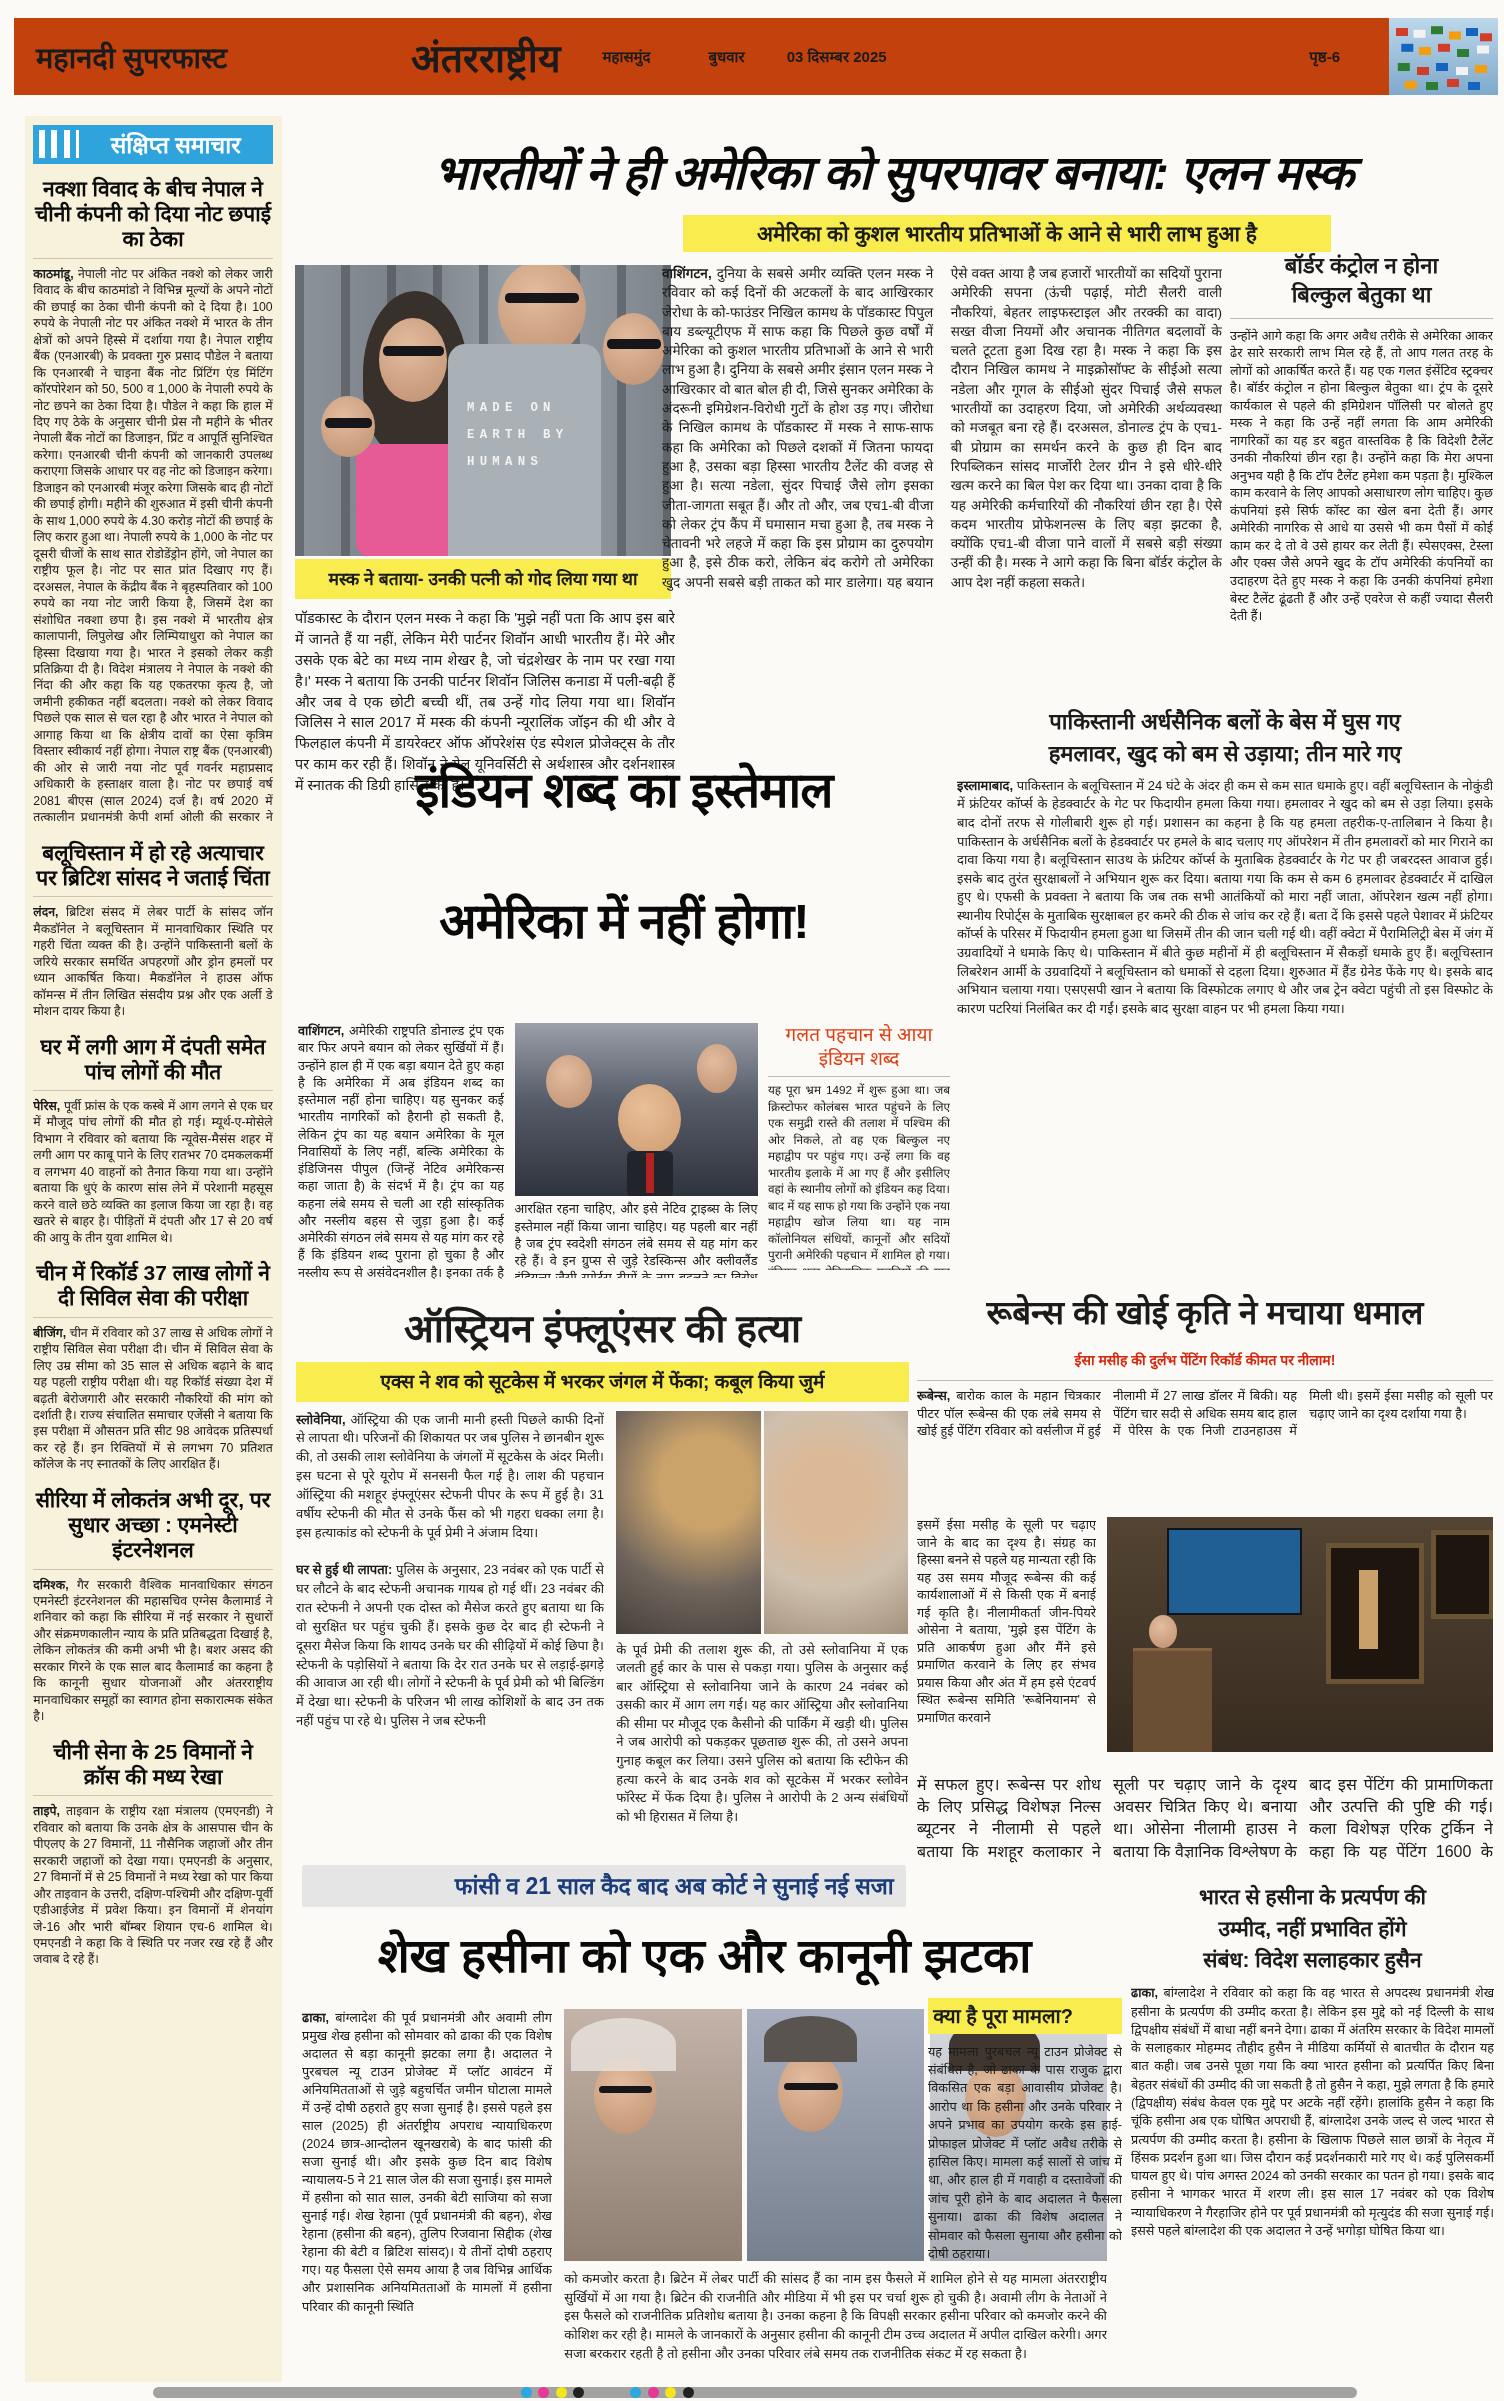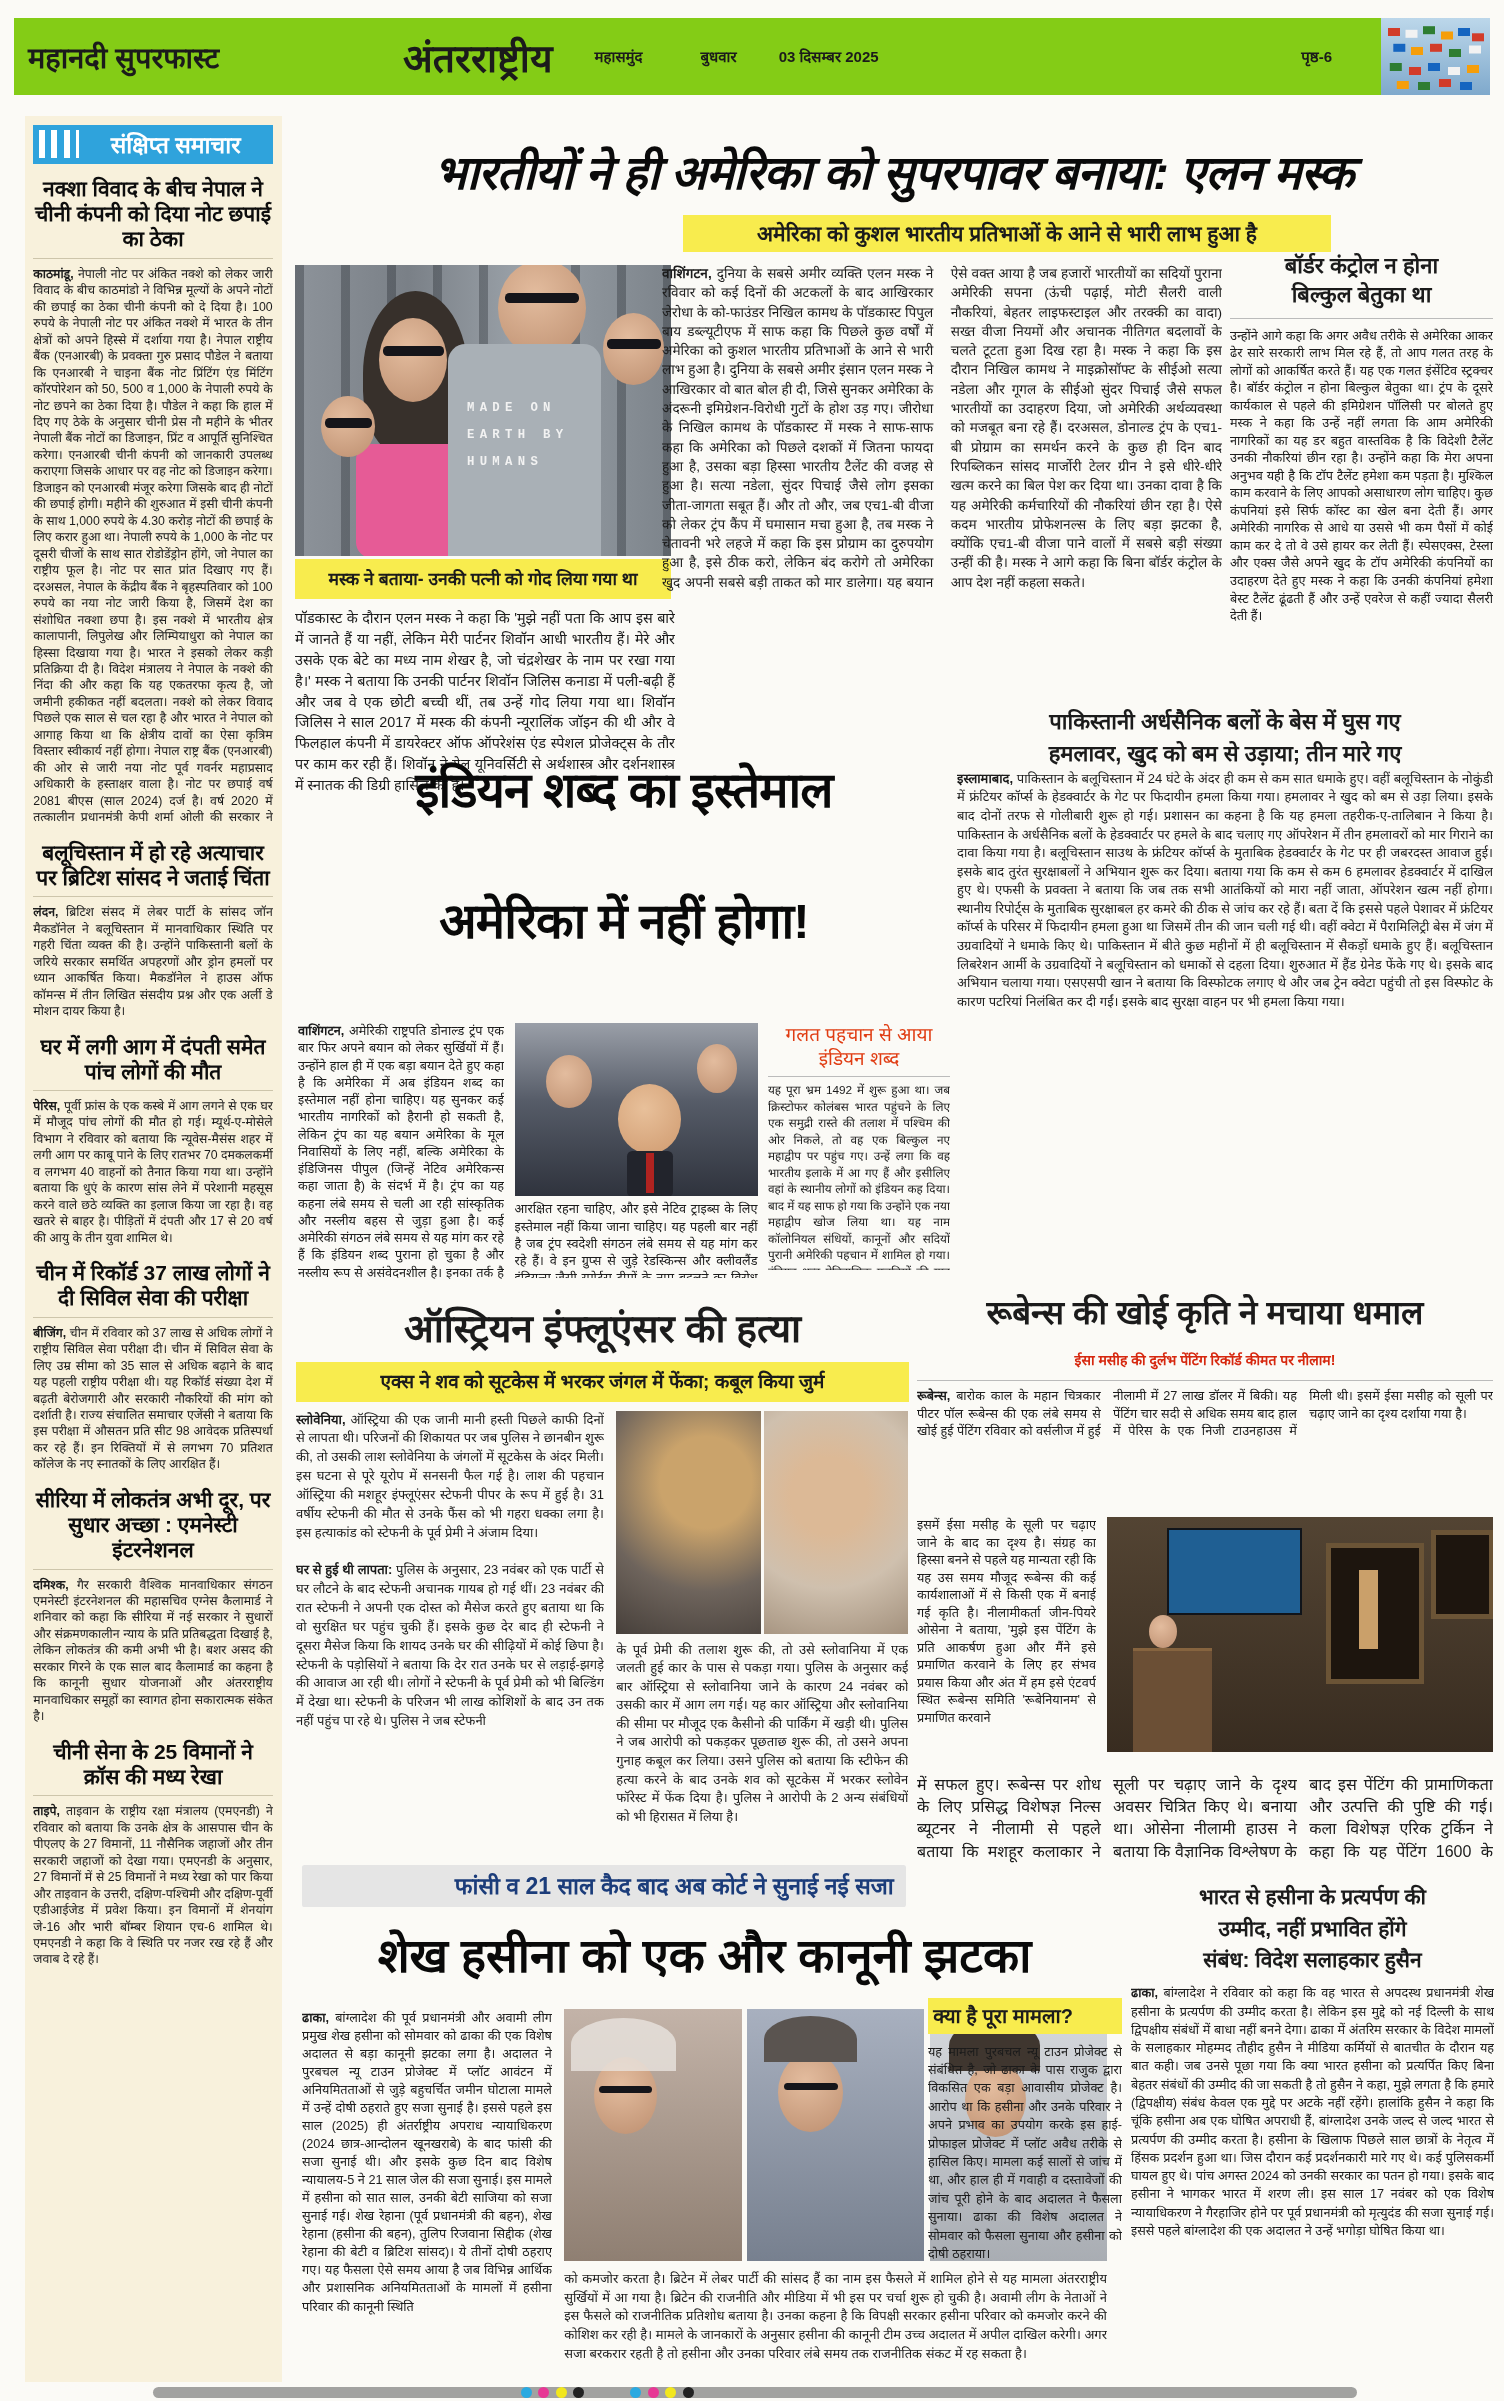--- a/index.html
+++ b/index.html
@@ -5,21 +5,21 @@
   html,body{margin:0;padding:0;background:#dddcd8;}
   .page{position:relative;width:1505px;height:2401px;margin:0 auto;background:#fbfaf6;
         font-family:"Liberation Sans","DejaVu Sans",sans-serif;color:#1b1b1b;overflow:hidden;
         box-shadow:0 0 7px rgba(0,0,0,.35);}
   .abs{position:absolute;}
   .just{text-align:justify;}
   .dl{font-weight:bold;}
   .nowrap{white-space:nowrap;overflow:hidden;}
 
   
-  .header{left:14px;top:17.5px;width:1476px;height:77px;background:#84cc16;display:flex;align-items:center;}
+  .header{left:14px;top:17.5px;width:1476px;height:77px;background:#c2410c;display:flex;align-items:center;padding-left:8px;}
   .masthead{font-size:29px;font-weight:bold;margin-left:14px;}
   .section-title{font-size:39px;font-weight:bold;margin-left:184px;}
   .hmeta{font-size:15px;font-weight:bold;}
   .city{margin-left:42px;} .day{margin-left:58px;} .date{margin-left:42px;} .pageno{margin-left:auto;margin-right:158px;}
   .flags{position:absolute;right:0;top:0;width:109px;height:77px;background:linear-gradient(180deg,#bcd7ea,#7fa9cc);overflow:hidden;}
   .flags span{position:absolute;left:7px;top:10.5px;width:12.3px;height:7.9px;background:#d23c2a;
     box-shadow:17.5px 1.8px #f2f2f2,35px -1.8px #2e7d32,53px 3.5px #f59e0b,70px 0 #1565c0,84px 5.3px #d23c2a,
     5.3px 15.8px #1565c0,23px 19px #f59e0b,42px 15.8px #d23c2a,61px 21px #2e7d32,81px 17.5px #f2f2f2,
     1.8px 35px #2e7d32,21px 39px #d23c2a,40px 35px #1565c0,60px 39px #f2f2f2,79px 37px #f59e0b,
     8.8px 53px #f59e0b,30px 54px #2e7d32,51px 51px #d23c2a,72px 54px #1565c0;}
@@ -65,21 +65,21 @@
   .ind-c2{width:243px;}
   .trump-photo{position:relative;width:243px;height:173px;overflow:hidden;background:linear-gradient(180deg,#9a9fa8,#565c68 45%,#2f333d);}
   .ind-c2-text{font-size:12.7px;line-height:1.36;height:77px;overflow:hidden;margin-top:5.3px;}
   .ind-c3{flex:1;}
   .ind-box-title{font-size:19px;font-weight:normal;color:#e03c12;text-align:center;line-height:1.25;padding-bottom:5.3px;border-bottom:0.9px solid #bbb;margin-bottom:5.3px;}
   .ind-box-body{font-size:11.8px;line-height:1.4;height:188px;overflow:hidden;}
 
   
   .pak-art{left:957px;top:706px;width:536px;}
   .pak-h div{font-size:22px;font-weight:bold;text-align:center;line-height:1.45;white-space:nowrap;}
-  .pak-b{height:477px;font-size:13px;line-height:1.43;overflow:hidden;}
+  .pak-b{margin-top:7px;height:477px;font-size:13px;line-height:1.43;overflow:hidden;}
 
   
   .influ-art{left:296px;top:1297px;width:613px;}
   .influ-h{font-size:39px;font-weight:bold;text-align:center;white-space:nowrap;height:63px;line-height:63px;}
   .influ-sub{background:#f8ec4e;height:40px;line-height:40px;font-size:19px;font-weight:bold;text-align:center;white-space:nowrap;margin-top:1.8px;}
   .influ-body{margin-top:8.8px;display:flex;gap:12.3px;}
   .in-left{width:308px;font-size:13px;line-height:1.45;height:438px;overflow:hidden;}
   .in-right{width:292px;}
   .influ-photos{height:223px;display:flex;gap:3.5px;}
   .influ-p1{flex:1;background:radial-gradient(circle at 62% 32%,#caa36b 0 26%,#6e645c 62%,#463f3a);}

